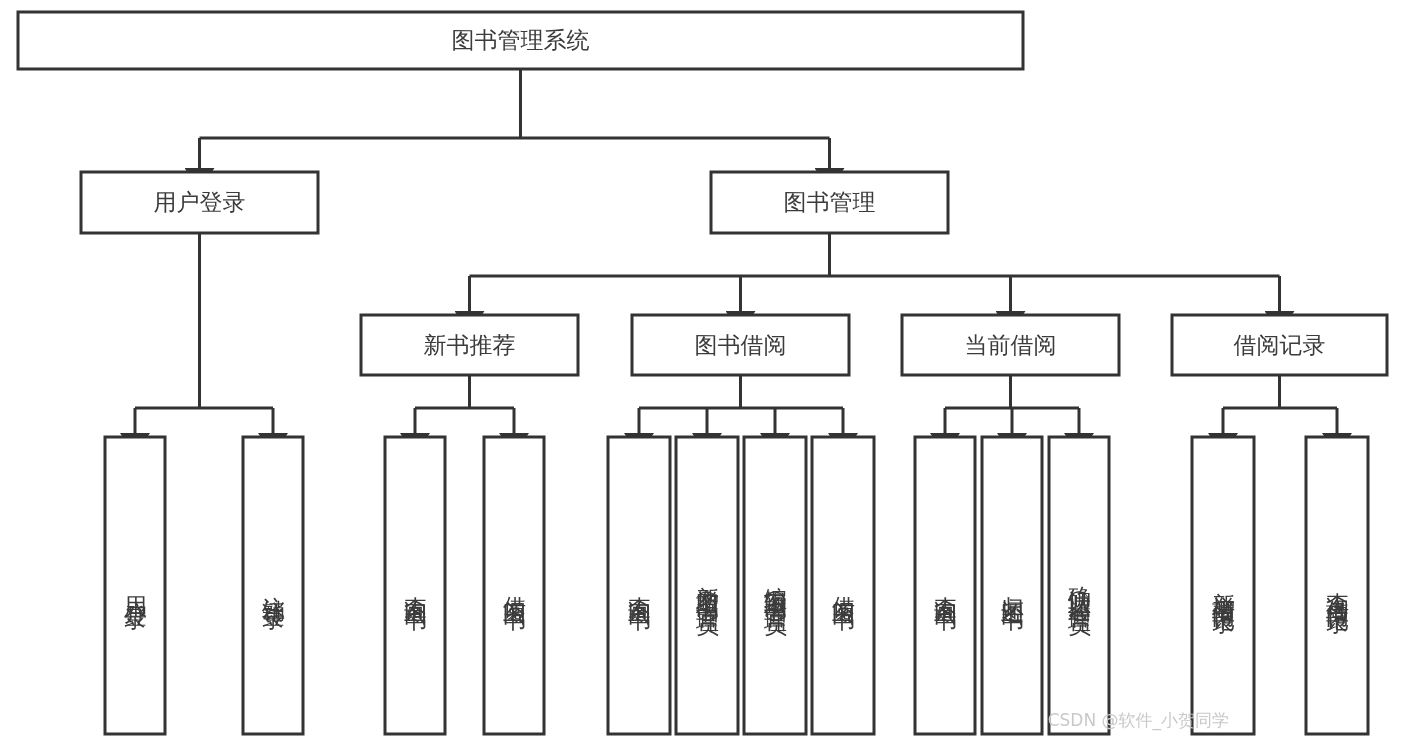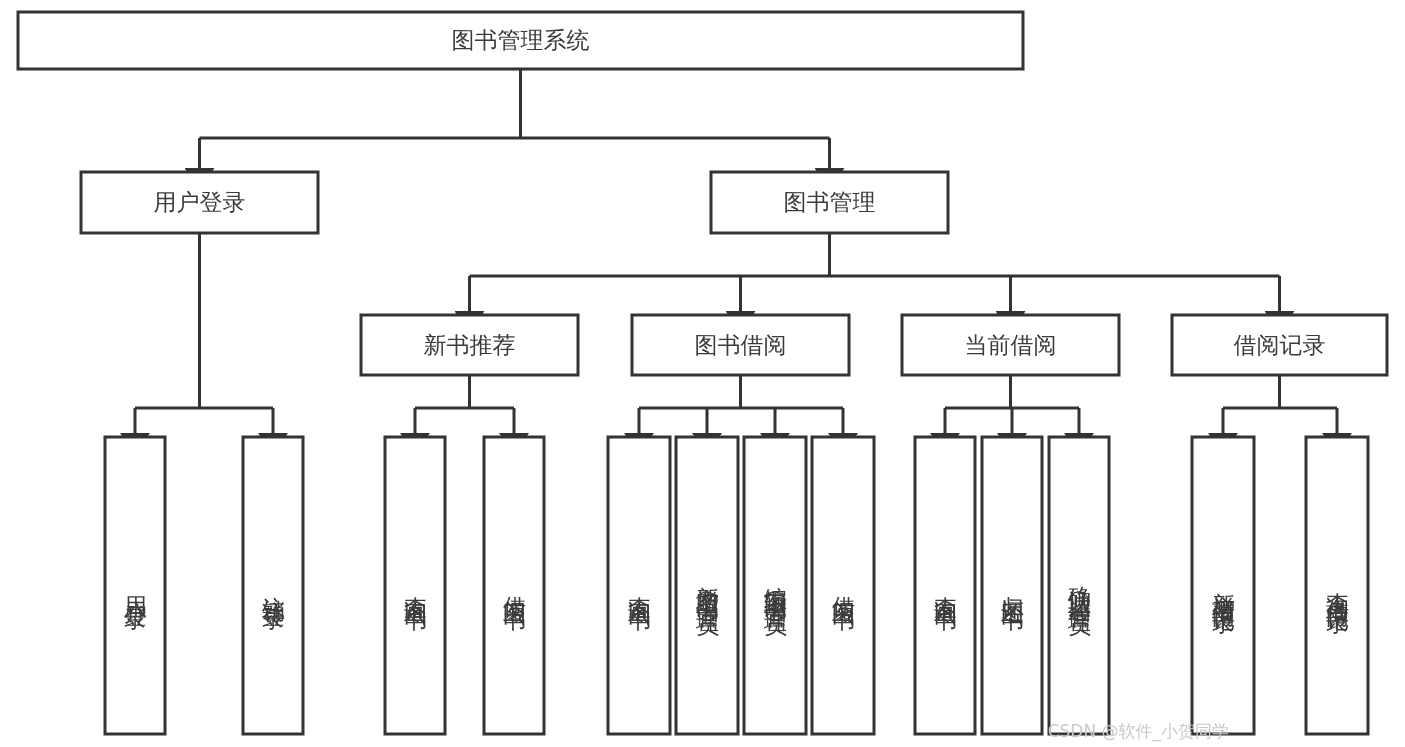--- a/index.html
+++ b/index.html
@@ -23,21 +23,21 @@
     font-size:23px;
     color:#3b3b3b;
     line-height:1.12;
     letter-spacing:4px;
     white-space:nowrap;
     text-align:center;
     pointer-events:none;
   }
   .watermark{
     position:absolute;
-    right:8px;bottom:4px;
+    right:8px;bottom:15px;
     font-family:"DejaVu Sans","Liberation Sans",sans-serif;
     font-size:17px;
     color:#c9c9c9;
     white-space:nowrap;
   }
 </style>
 </head>
 <body>
 
 <div id="diagram-root">

